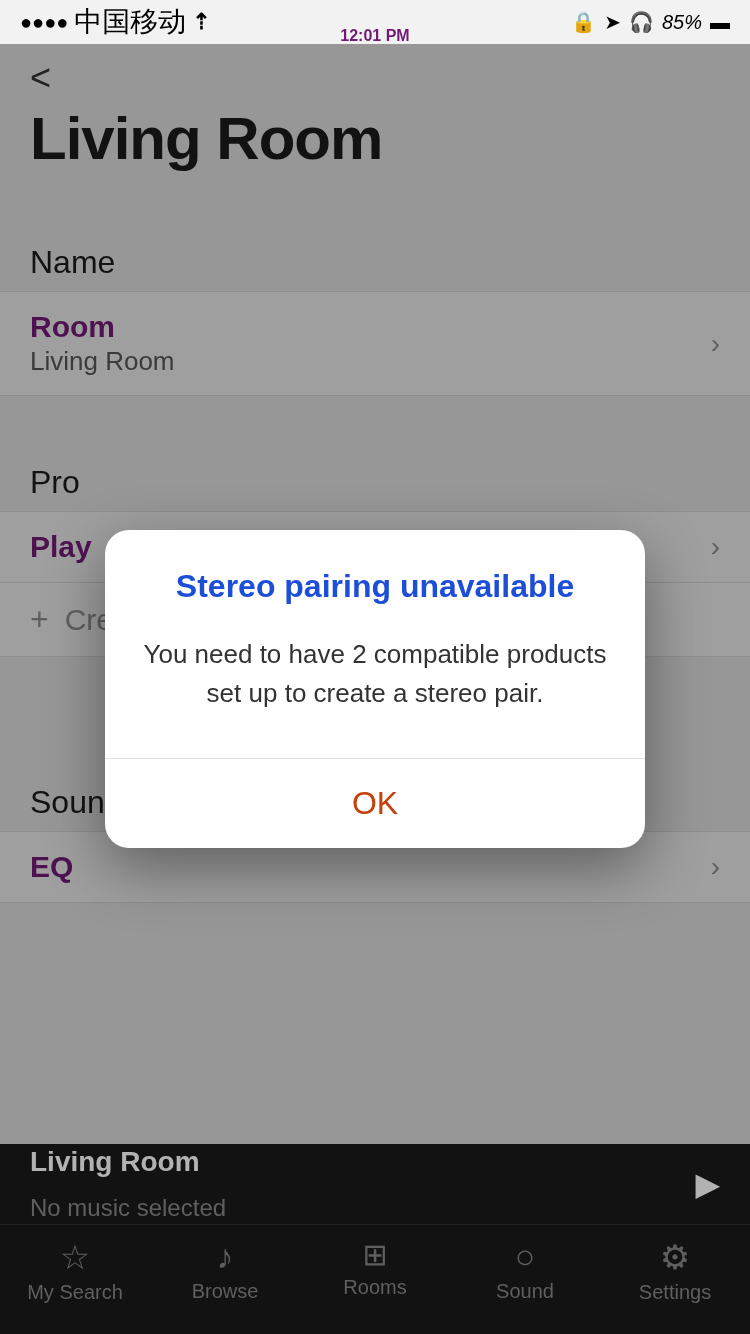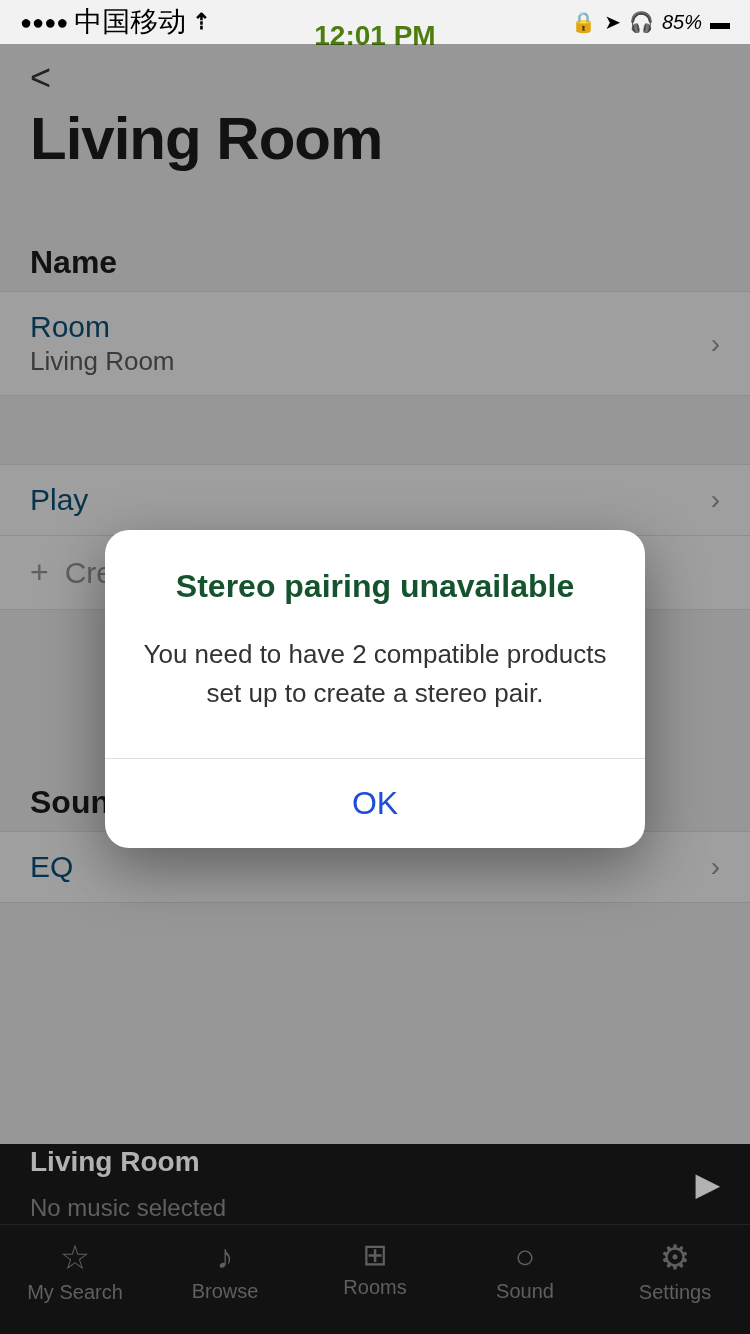--- a/index.html
+++ b/index.html
@@ -28,23 +28,23 @@
     }
     .status-left {
       font-size: 24px;
       font-weight: 600;
       color: #000;
       display: flex;
       align-items: center;
       gap: 6px;
     }
     .status-center {
-      font-size: 28px;
+      font-size: 16px;
       font-weight: 600;
-      color: #4d7c0f;
+      color: #701a75;
       position: absolute;
       left: 50%;
       transform: translateX(-50%);
       margin-top: 28px;
     }
     .status-right {
       display: flex;
       align-items: center;
       gap: 8px;
       font-size: 22px;
@@ -96,21 +96,21 @@
       letter-spacing: -1px;
     }
 
     
     .section {
       position: absolute;
     }
 
     .section-title {
       font-size: 32px;
-      font-weight: 700;
+      font-weight: 400;
       color: #1a1a1a;
       padding: 0 30px;
       margin-bottom: 10px;
     }
 
     .list-item {
       background: rgba(255,255,255,0.3);
       border-top: 1px solid rgba(0,0,0,0.1);
       padding: 18px 30px;
       display: flex;
@@ -119,22 +119,22 @@
     }
     .list-item:last-child {
       border-bottom: 1px solid rgba(0,0,0,0.1);
     }
     .list-item-content {
       display: flex;
       flex-direction: column;
     }
     .list-item-title {
       font-size: 30px;
-      font-weight: 400;
-      color: #0c4a6e;
+      font-weight: 700;
+      color: #701a75;
     }
     .list-item-subtitle {
       font-size: 26px;
       color: #555;
       margin-top: 2px;
     }
     .chevron {
       font-size: 28px;
       color: #888;
     }
@@ -264,21 +264,21 @@
       overflow: hidden;
       box-shadow: 0 20px 60px rgba(0,0,0,0.4);
     }
     .modal-body {
       padding: 36px 36px 0 36px;
       text-align: center;
     }
     .modal-title {
       font-size: 32px;
       font-weight: 700;
-      color: #14532d;
+      color: #1d4ed8;
       margin-bottom: 28px;
       line-height: 1.3;
     }
     .modal-message {
       font-size: 26px;
       color: #333;
       line-height: 1.5;
       margin-bottom: 45px;
     }
     .modal-divider {
@@ -287,21 +287,21 @@
     }
     .modal-footer {
       display: flex;
     }
     .modal-btn {
       flex: 1;
       padding: 26px;
       text-align: center;
       font-size: 32px;
       font-weight: 500;
-      color: #1d4ed8;
+      color: #c2410c;
       cursor: pointer;
       background: transparent;
       border: none;
     }
   </style>
 </head>
 <body>
 
 <div class="status-bar">
   <div class="status-left">
@@ -333,20 +333,21 @@
     <div class="list-item">
       <div class="list-item-content">
         <span class="list-item-title">Room</span>
         <span class="list-item-subtitle">Living Room</span>
       </div>
       <span class="chevron">›</span>
     </div>
   </div>
 
   <div class="section products-section">
+    <div class="section-title">Pro</div>
     <div class="list-item">
       <div class="list-item-content">
         <span class="list-item-title">Play</span>
       </div>
       <span class="chevron">›</span>
     </div>
     <div class="stereo-pair-row">
       <span class="stereo-pair-plus">+</span>
       <span class="stereo-pair-label">Create Stereo Pair</span>
     </div>

